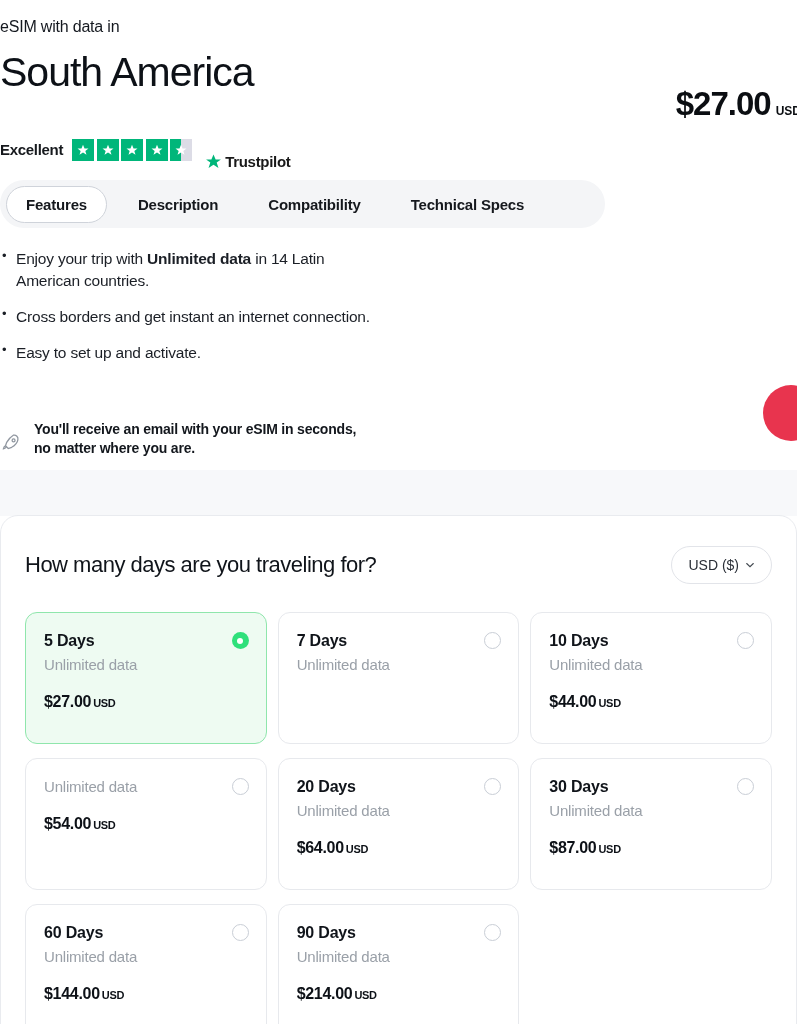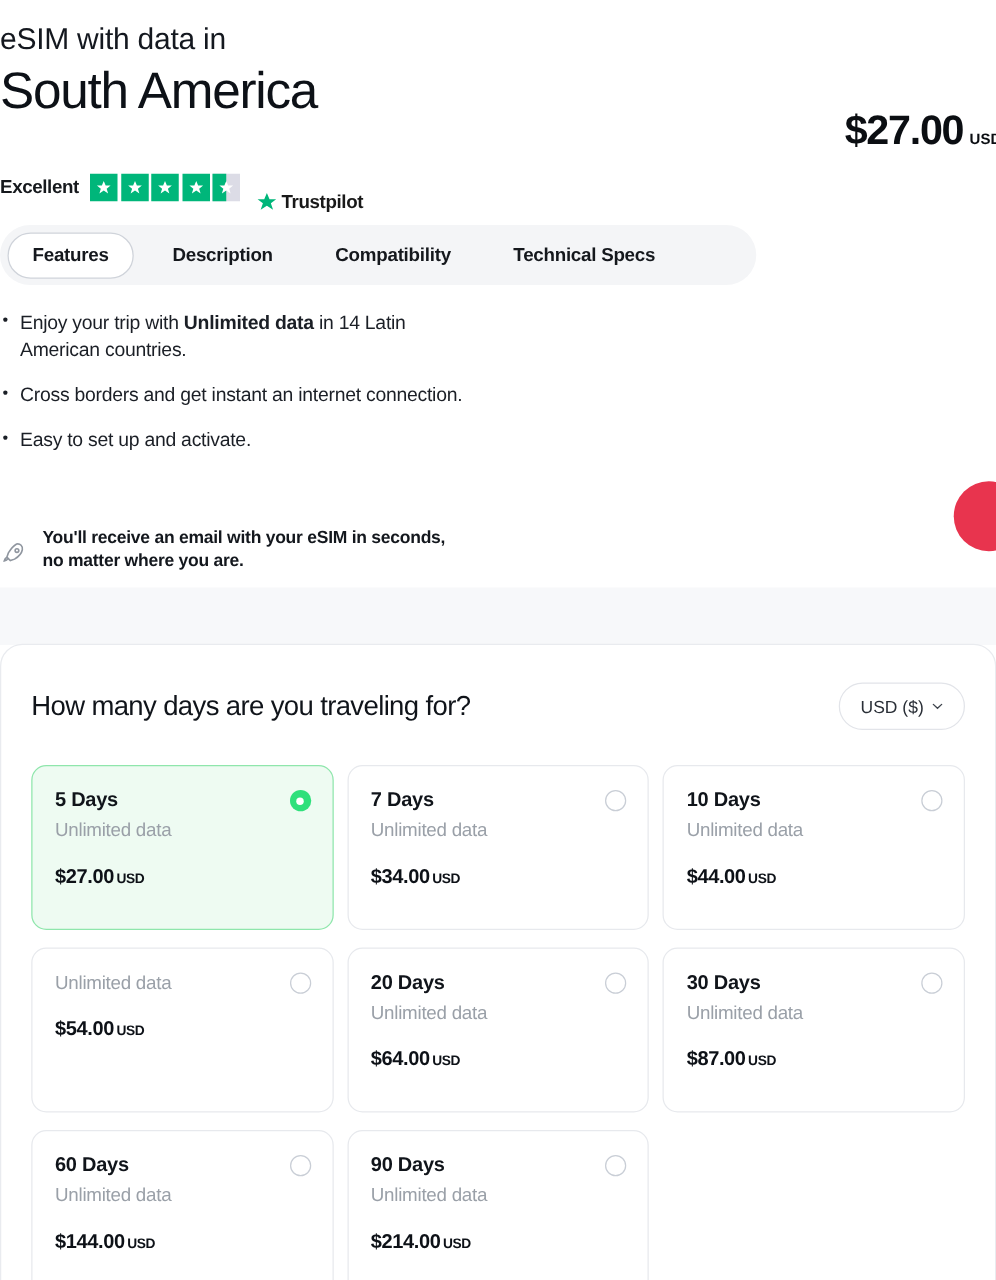--- a/index.html
+++ b/index.html
@@ -9,21 +9,21 @@
     background: #ffffff;
     overflow: hidden;
   }
   .page { position: relative; width: 797px; height: 1024px; background:#fff; }
 
   
   .top { position: relative; padding: 0 0 0 0; background:#fff; }
 
   .eyebrow {
     position: absolute; left: 0px; top: 18px;
-    font-size: 24px; color: #14181f; letter-spacing: -0.2px;
+    font-size: 16px; color: #14181f; letter-spacing: -0.2px;
   }
   .title {
     position: absolute; left: 0px; top: 52px;
     font-size: 41px; font-weight: 400; color: #0d1117; letter-spacing: -1.0px;
     line-height: 1;
   }
   .price-wrap {
     position: absolute; right: -4px; top: 85px;
     display: flex; align-items: baseline; gap: 5px;
   }
@@ -262,21 +262,20 @@
         <div class="plan selected">
           <span class="radio"></span>
           <div class="plan-days">5 Days</div>
           <div class="plan-data">Unlimited data</div>
           <div class="plan-price">$27.00<span class="cur">USD</span></div>
         </div>
         <div class="plan">
           <span class="radio"></span>
           <div class="plan-days">7 Days</div>
           <div class="plan-data">Unlimited data</div>
-          <div class="plan-price">$34.00<span class="cur">USD</span></div>
         </div>
         <div class="plan">
           <span class="radio"></span>
           <div class="plan-days">10 Days</div>
           <div class="plan-data">Unlimited data</div>
           <div class="plan-price">$44.00<span class="cur">USD</span></div>
         </div>
         <div class="plan">
           <span class="radio"></span>
           <div class="plan-data">Unlimited data</div>

